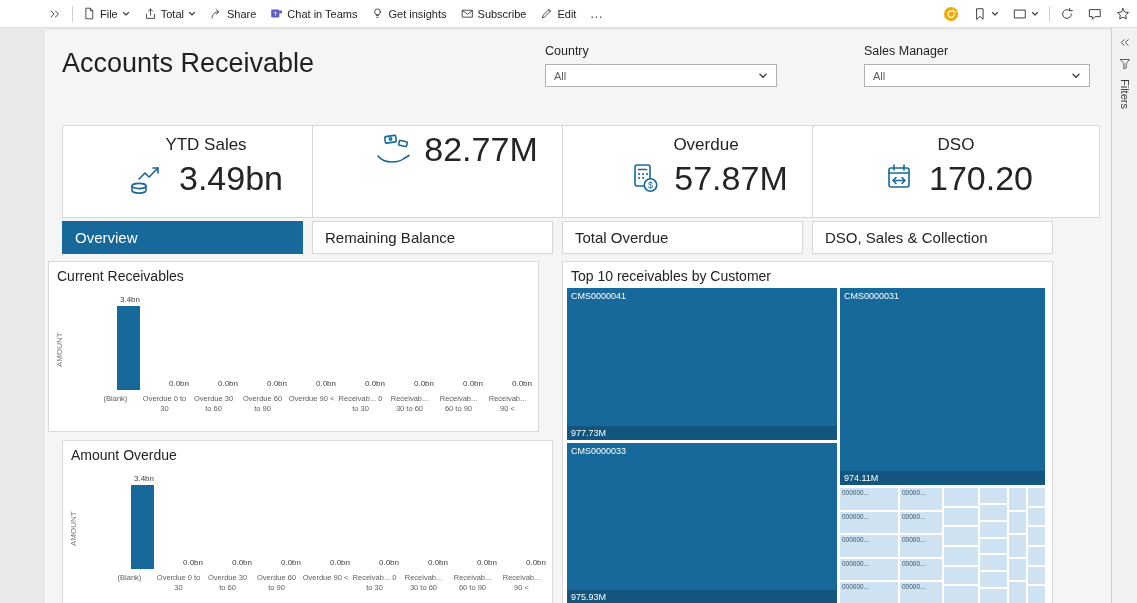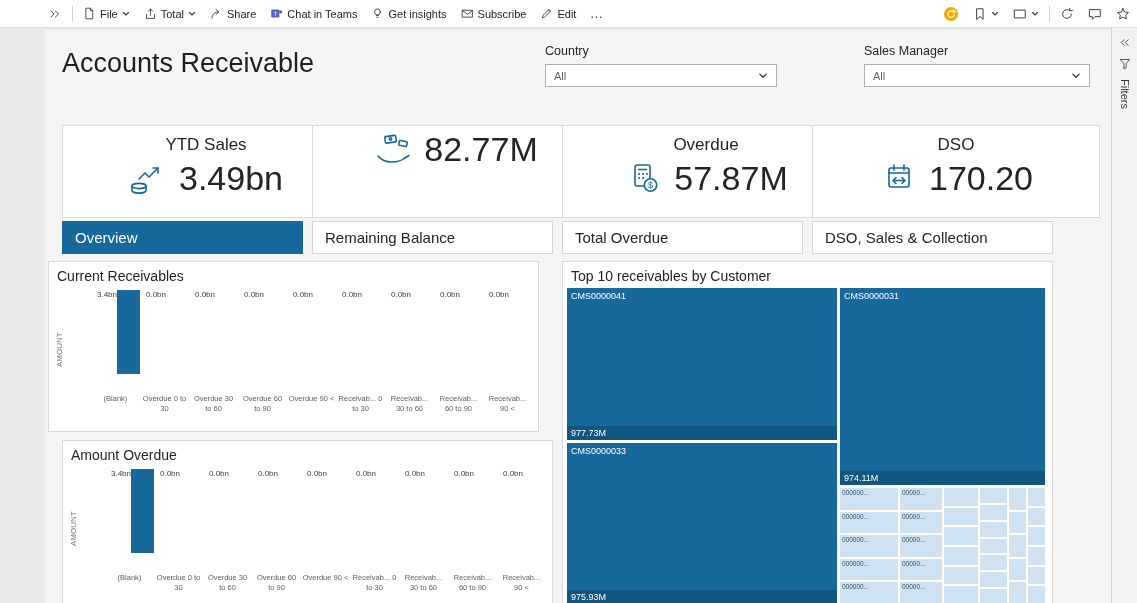--- a/index.html
+++ b/index.html
@@ -43,21 +43,21 @@
     font-size:15px; color:var(--text); line-height:31px; padding-left:12px; cursor:pointer; }
   .kpi-tab.selected{ background:var(--blue); border-color:var(--blue); color:#fff; }
 
   
   .chart-card{ position:absolute; width:491px; background:#fff; border:1px solid var(--border); }
   .chart-title{ position:absolute; left:8px; top:6px; font-size:14px; color:var(--text); }
   .y-label{ position:absolute; left:6px; top:48px; height:80px; writing-mode:vertical-rl;
     transform:rotate(180deg); font-size:8px; color:#767676; text-align:center; }
   .plot{ position:absolute; left:42px; top:28px; width:441px; height:100px;
     display:flex; align-items:flex-end; border-bottom:0; }
-  .bgroup{ flex:1; display:flex; flex-direction:row; align-items:flex-start; justify-content:flex-end; height:100%; }
+  .bgroup{ flex:1; display:flex; flex-direction:column; align-items:flex-end; justify-content:flex-end; height:100%; }
   .bval{ font-size:8px; color:#3f3f3f; margin-bottom:2px; }
   .bar{ width:23px; background:var(--blue); }
   .cats{ position:absolute; left:42px; top:132px; width:441px; display:flex; }
   .bcat{ flex:1; text-align:center; font-size:7.5px; line-height:1.3; color:var(--gray);
     height:26px; overflow:hidden; padding:0 1px; }
 
   
   .tm-area{ position:absolute; left:4px; top:26px; width:478px; height:364px; }
   .tm-block{ position:absolute; background:var(--blue); color:#fff; cursor:pointer; }
   .tm-name{ font-size:9px; padding:3px 4px; }

